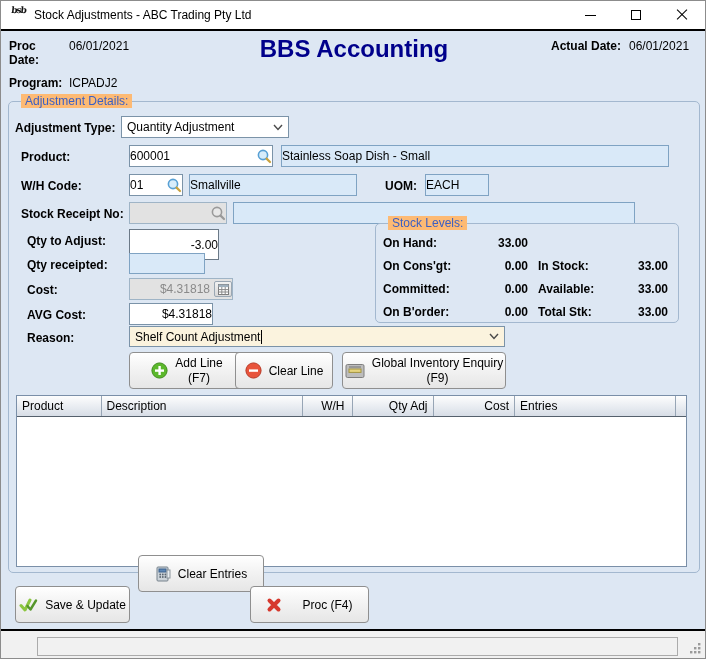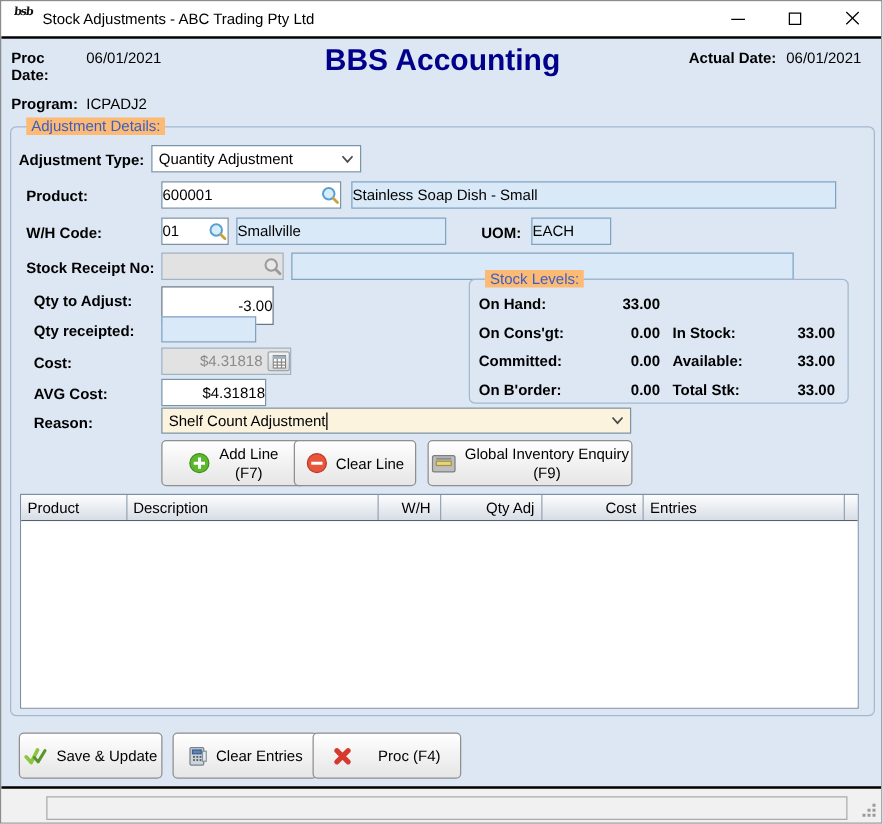--- a/index.html
+++ b/index.html
@@ -314,21 +314,21 @@
     <div class="grid-body"></div>
   </div>
 
   <div class="btn" style="left:14px; top:585px; width:115px; height:37px;">
     <svg width="19" height="16">
         <path d="M2 8.5 L6 13 L11 3" fill="none" stroke="#8cc63f" stroke-width="3" stroke-linecap="round" stroke-linejoin="round"></path>
         <path d="M8.5 9 L11.5 12.5 L17 3.5" fill="none" stroke="#56962c" stroke-width="2.4" stroke-linecap="round" stroke-linejoin="round"></path>
       </svg>
     <span>Save &amp; Update</span>
   </div>
-  <div class="btn" style="left:137px; top:585px; width:116px; height:37px;">
+  <div class="btn" style="left:137px; top:554px; width:126px; height:37px;">
     <svg width="16" height="17">
         <rect x="2" y="2" width="11" height="14" rx="1" fill="#cdd4da" stroke="#77828c"></rect>
         <rect x="4" y="4" width="7" height="3" fill="#5b86b5" stroke="#3c608c"></rect>
         <circle cx="5.2" cy="9.5" r="0.9" fill="#5a6570"></circle>
         <circle cx="7.8" cy="9.5" r="0.9" fill="#5a6570"></circle>
         <circle cx="10.4" cy="9.5" r="0.9" fill="#5a6570"></circle>
         <circle cx="5.2" cy="12" r="0.9" fill="#5a6570"></circle>
         <circle cx="7.8" cy="12" r="0.9" fill="#5a6570"></circle>
         <circle cx="10.4" cy="12" r="0.9" fill="#5a6570"></circle>
         <rect x="12" y="5" width="3" height="8" fill="#e9eef2" stroke="#8a949c"></rect>

